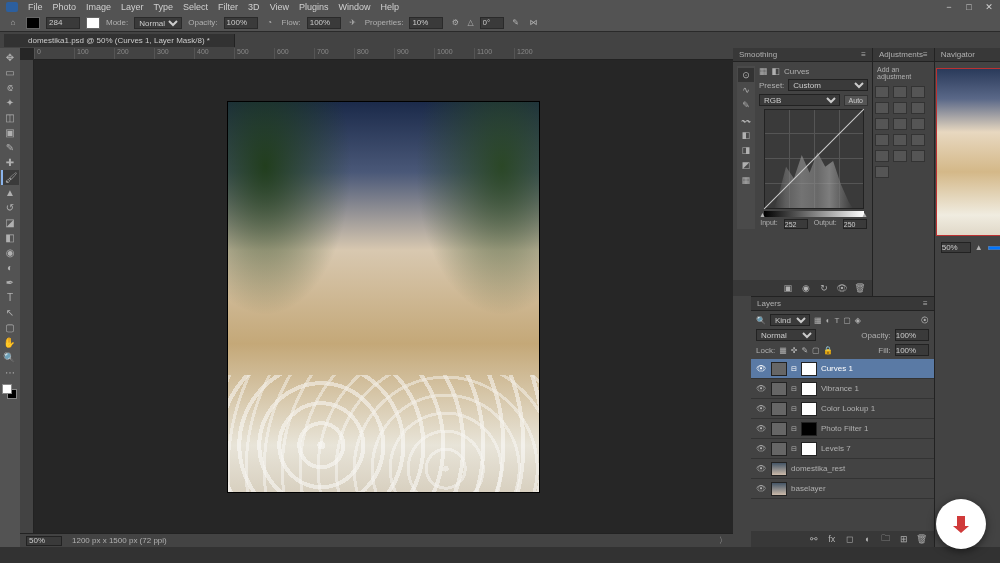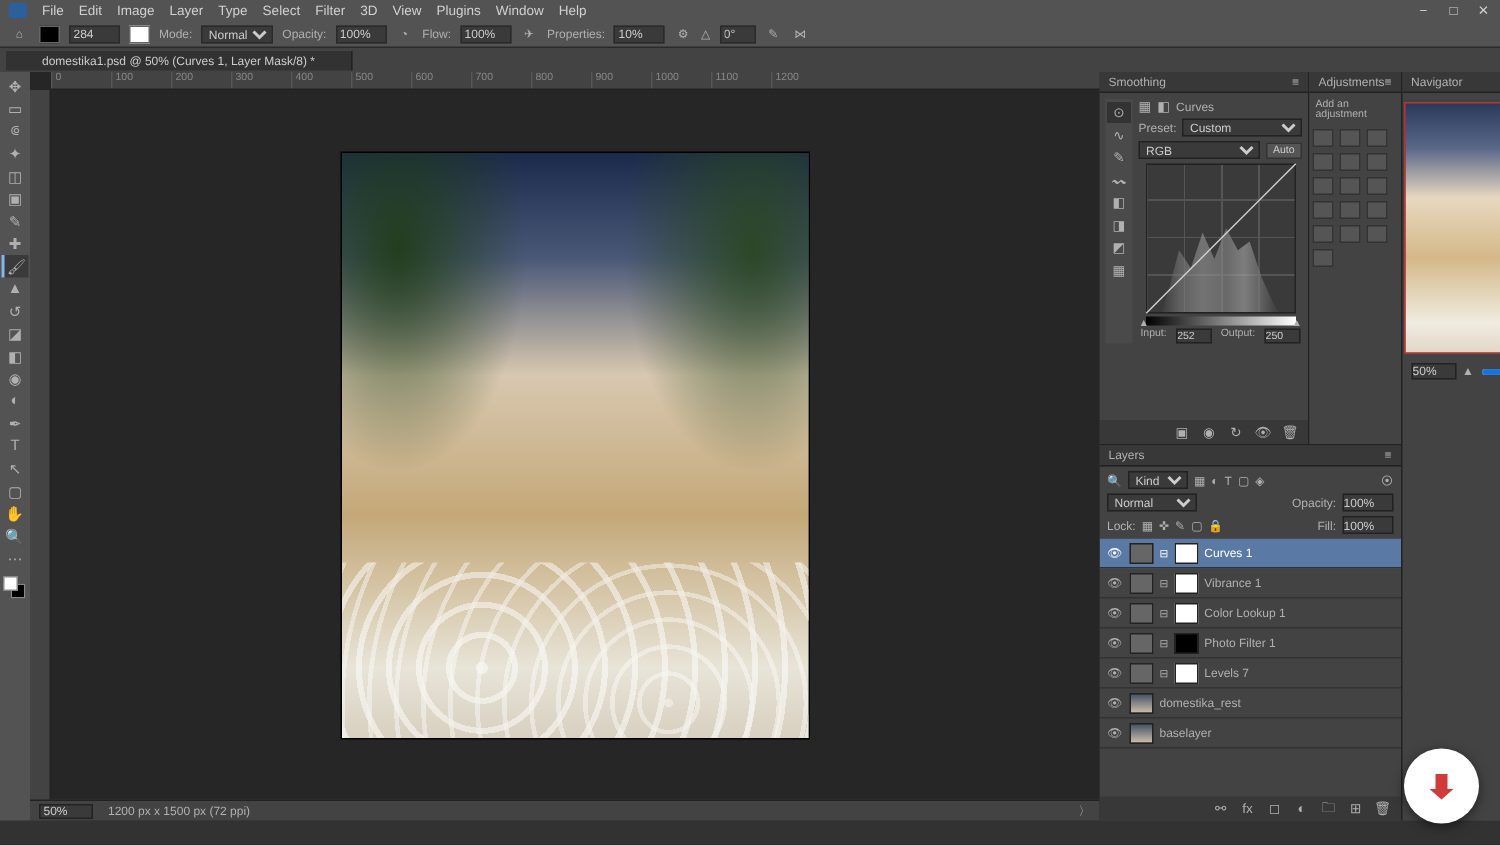--- a/index.html
+++ b/index.html
@@ -61,21 +61,21 @@
 .side-tools .st.sel { background:#333;}
 
 .adj-icons { display:flex; flex-wrap:wrap; gap:4px; padding:2px;}
 .adj-icons .ai { width:14px; height:12px; background:#555; border:1px solid #333; cursor:pointer;}
 .nav-preview { width: 130px; height: 168px; margin: 6px auto; position:relative; }
 .nav-img { width:100%; height:100%; background: linear-gradient(180deg, #2a3a5a 0%, #5a6888 18%, #e8d8c0 38%, #d4b888 62%, #f0ece0 88%, #e0d8c8 100%); border:1px solid #bc3131;}
 .nav-zoom { display:flex; align-items:center; gap:4px; padding:0 6px; font-size:8px;}
 .nav-zoom input[type=range] { flex:1; height:4px;}
 .nav-zoom input[type=text] { width:30px; background:#3a3a3a; color:#ccc; border:1px solid #222; font-size:8px; height:11px;}
 
-.layers-panel { flex:1; border-top:1px solid #222; display:flex; flex-direction:column;}
+.layers-panel { flex:1; border-top:1px solid #222; display:flex; flex-direction:column;margin-left:18px;}
 .layer-controls { padding:3px 5px; display:flex; flex-direction:column; gap:3px; font-size:8px;}
 .layer-controls .lrow { display:flex; align-items:center; gap:4px;}
 .layer-controls select, .layer-controls input { background:#3a3a3a; color:#ccc; border:1px solid #222; font-size:8px; height:12px;}
 .layer-list { flex:1; overflow:auto; }
 .layer { display:flex; align-items:center; height:20px; border-bottom:1px solid #333; padding:0 4px; gap:4px; font-size:8px;}
 .layer.sel { background:#5a7aa5; color:#fff;}
 .layer .eye { width:12px; text-align:center; cursor:pointer;}
 .layer .thumb { width:16px; height:14px; background:#888; border:1px solid #222;}
 .layer .mask { width:16px; height:14px; background:#fff; border:1px solid #222;}
 .layer .mask.black { background:#000;}
@@ -89,21 +89,21 @@
 
 .panels-container { display:flex; height:100%;}
 .panels-left { flex:1; display:flex; flex-direction:column;}
 </style>
 </head>
 <body>
 
 <div class="menubar">
   <div class="logo"></div>
   <span>File</span>
-  <span>Edit</span>
+  <span>Photo</span>
   <span>Image</span>
   <span>Layer</span>
   <span>Type</span>
   <span>Select</span>
   <span>Filter</span>
   <span>3D</span>
   <span>View</span>
   <span>Plugins</span>
   <span>Window</span>
   <span>Help</span>

